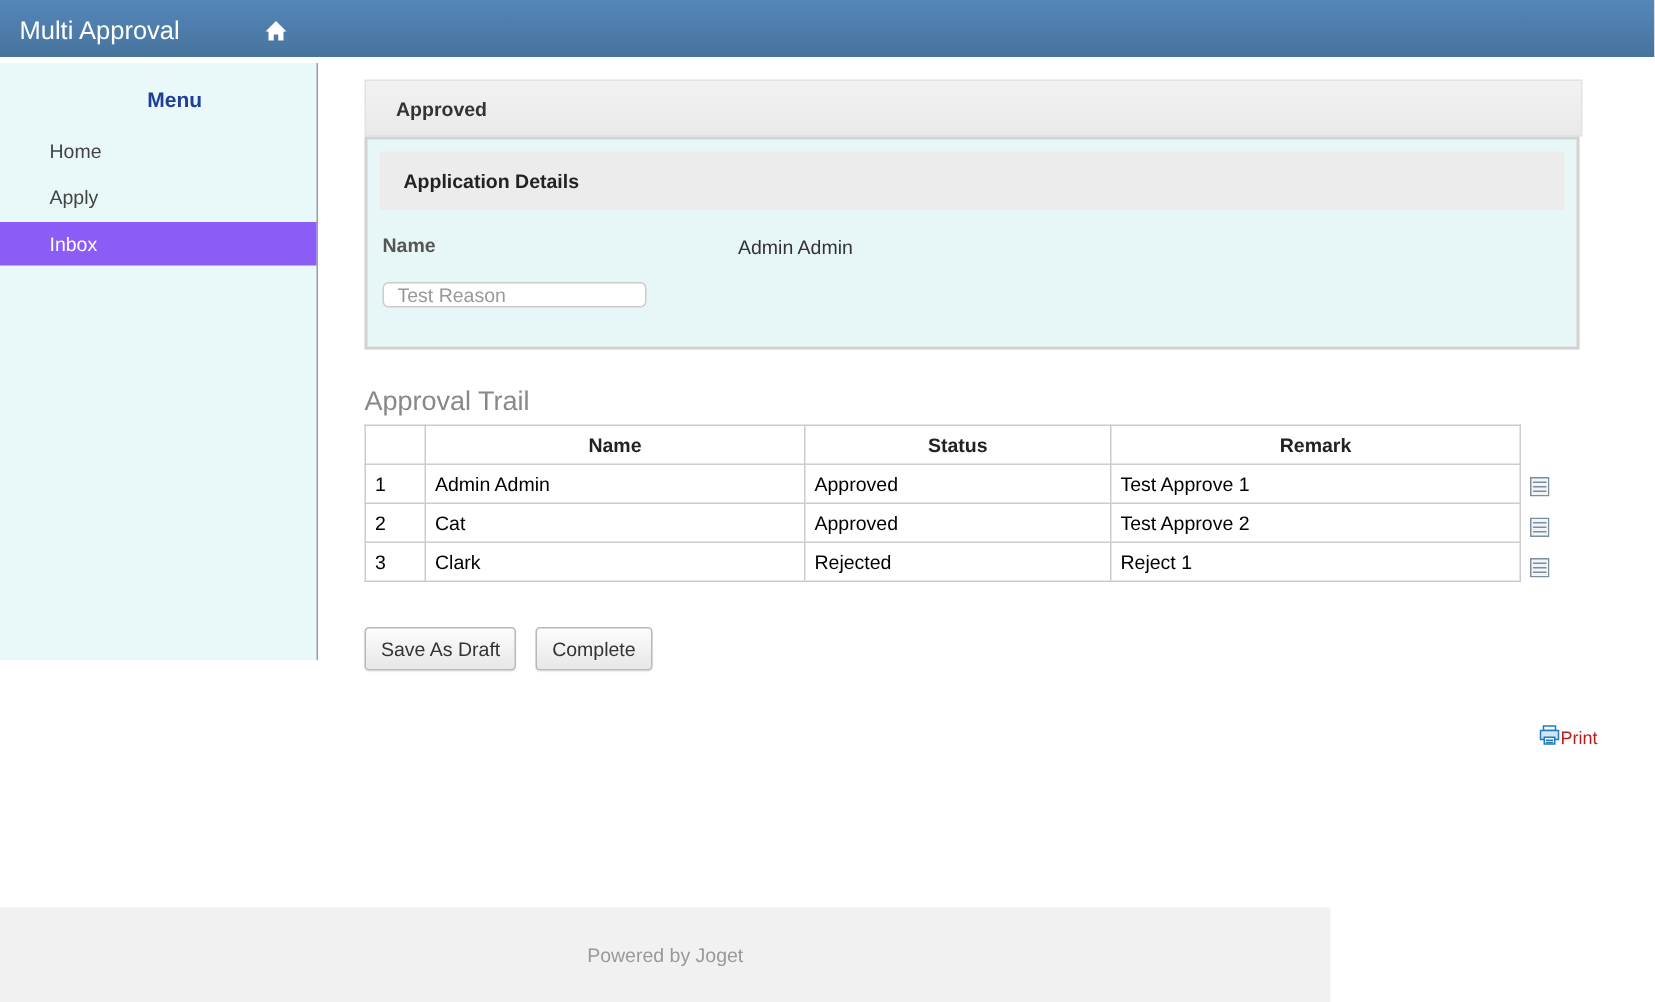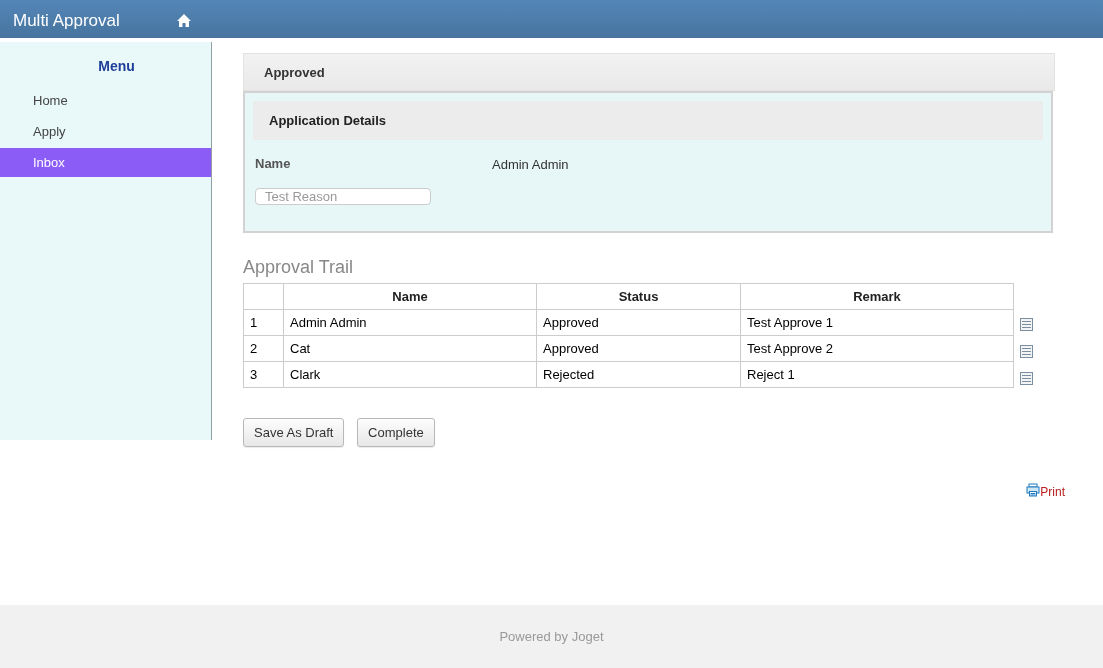--- a/index.html
+++ b/index.html
@@ -95,21 +95,21 @@
   .print-row {
     margin-top:36px; width:822px; text-align:right; font-size:12px;
   }
   .print-link {
     color:#b91c1c; text-decoration:none; cursor:pointer;
     display:inline-flex; align-items:center; gap:0;
   }
 
   
   .footer {
-    position:absolute; bottom:0; left:0; width:1103px; height:63px;
+    position:absolute; bottom:0; left:0; width:887px; height:63px;
     background:#f1f1f1; color:#999; font-size:13px;
     text-align:center; line-height:63px;
   }
 </style>
 </head>
 <body>
 
 <div class="header">
   <span class="header-title">Multi Approval</span>
   <span class="home-icon">

